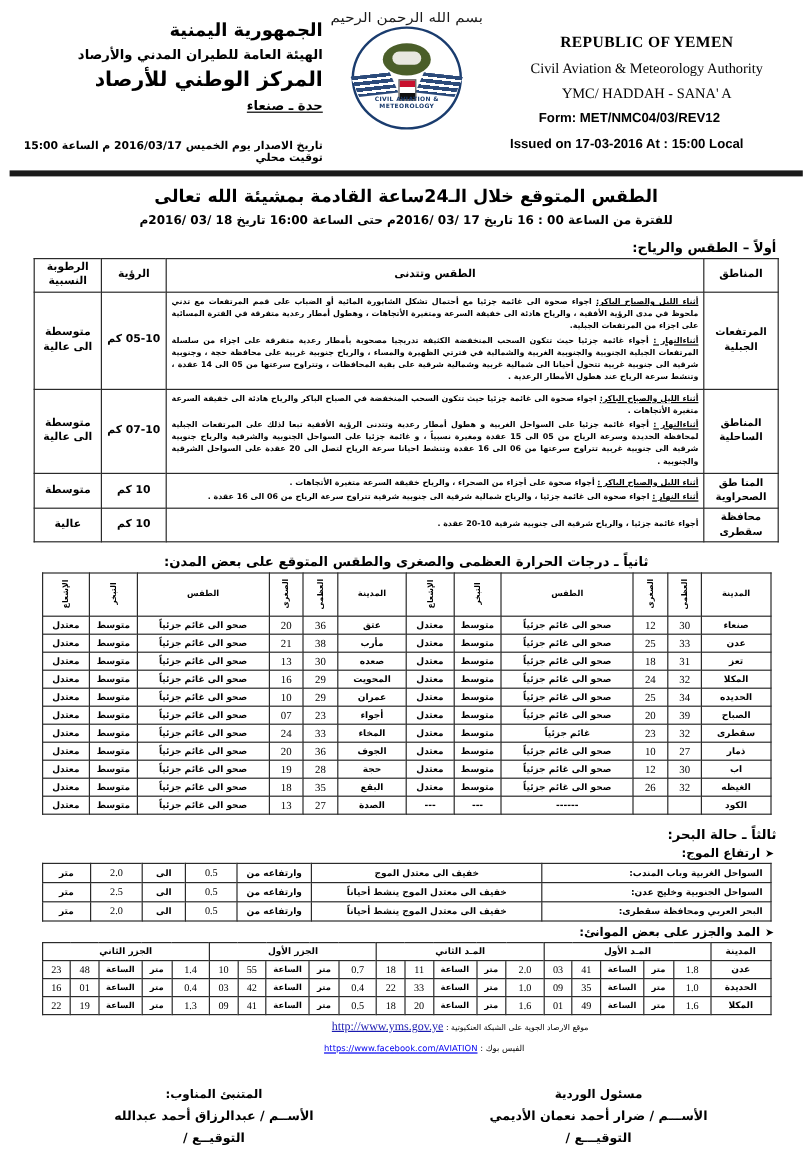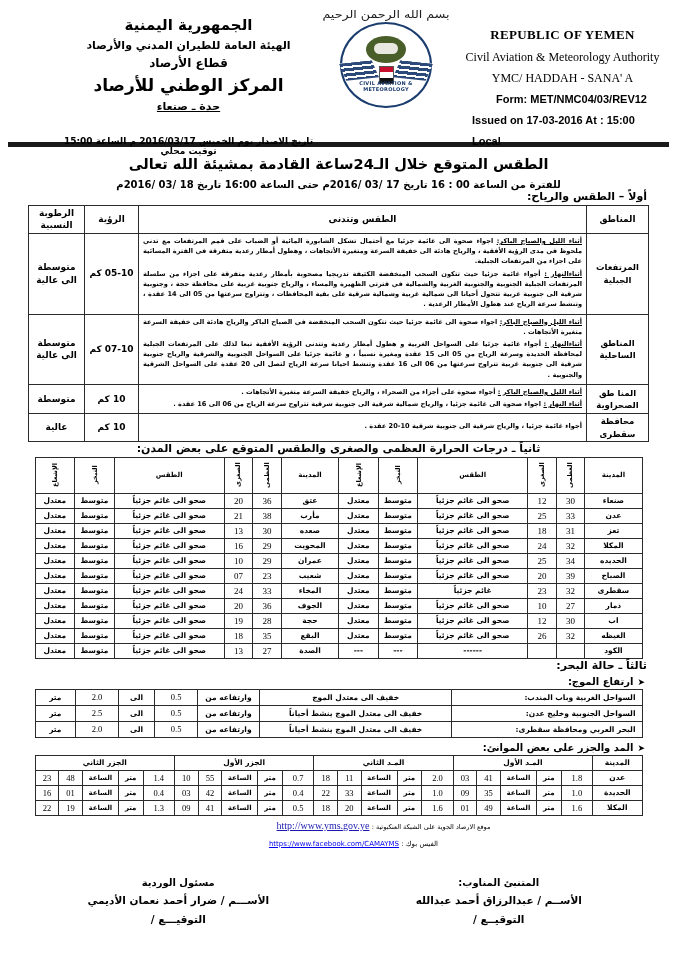--- a/index.html
+++ b/index.html
@@ -17,24 +17,23 @@
   
   .header {
     display: flex;
     flex-direction: row-reverse;
     align-items: flex-start;
     padding: 8px 14px 2px 14px;
     height: 140px;
   }
   .hdr-ar {
     width: 255px;
-    text-align: center;
+    text-align: right;
     direction: rtl;
     padding-top: 6px;
-    margin-left: 47px;
   }
   .hdr-ar .l1 { font-size: 15px; font-weight: bold; line-height: 1.5; }
   .hdr-ar .l2 { font-size: 11px; font-weight: bold; line-height: 1.55; }
   .hdr-ar .l3 { font-size: 12px; font-weight: bold; line-height: 1.55; }
   .hdr-ar .l4 { font-size: 17px; font-weight: bold; line-height: 1.55; }
   .hdr-ar .l5 { font-size: 11px; font-weight: bold; line-height: 1.55; text-decoration: underline; }
   .hdr-ar .issue { font-size: 9px; font-weight: bold; margin-top: 20px; direction: rtl; }
 
   .hdr-logo {
     width: 140px;
@@ -127,21 +126,21 @@
     font-weight: bold;
     direction: rtl;
     margin-top: 7px;
   }
   .sec-heading {
     direction: rtl;
     text-align: right;
     font-size: 11px;
     font-weight: bold;
     padding: 0 30px 0 0;
-    margin-top: 0;
+    margin-top: 10px;
     margin-bottom: 2px;
   }
   .sec-heading.center { text-align: center; padding: 0; }
 
   
   table {
     border-collapse: collapse;
     direction: rtl;
     margin: 0 auto;
     background: #fff;
@@ -246,21 +245,20 @@
   .foot-col .t3 { font-weight: bold; font-size: 10.5px; }
 </style>
 </head>
 <body>
 
 <div class="header">
 
   <div class="hdr-ar">
     <div class="l1">الجمهورية اليمنية</div>
     <div class="l2">الهيئة العامة للطيران المدني والأرصاد</div>
-    <div class="l3">قطاع الأرصاد</div>
     <div class="l4">المركز الوطني للأرصاد</div>
     <div class="l5">حدة ـ صنعاء</div>
     <div class="issue">تاريخ الاصدار يوم الخميس 2016/03/17 م  الساعة  15:00  توقيت محلي</div>
   </div>
 
   <div class="hdr-logo">
     <div class="basmala">بسم الله الرحمن الرحيم</div>
     <div class="logo-wrap">
       <div class="logo-circle"></div>
       <div class="logo-oval"></div>
@@ -450,21 +448,21 @@
         <td>متوسط</td>
         <td>معتدل</td>
       </tr>
       <tr>
         <td class="city">الصباح</td>
         <td class="num">39</td>
         <td class="num">20</td>
         <td class="wx">صحو الى غائم جزئياً</td>
         <td>متوسط</td>
         <td>معتدل</td>
-        <td class="city">شعيب</td>
+        <td class="city">أجواء</td>
         <td class="num">23</td>
         <td class="num">07</td>
         <td class="wx">صحو الى غائم جزئياً</td>
         <td>متوسط</td>
         <td>معتدل</td>
       </tr>
       <tr>
         <td class="city">سقطرى</td>
         <td class="num">32</td>
         <td class="num">23</td>
@@ -692,27 +690,27 @@
       </tr>
     </tbody>
 </table>
 
 <div class="link-row">
   <span class="lbl">موقع الارصاد الجوية على الشبكة العنكبوتية :</span>
   <a href="#">http://www.yms.gov.ye</a>
 </div>
 <div class="link-row2">
   <span class="lbl">الفيس بوك :</span>
-  <a href="#">https://www.facebook.com/CAMAYMS</a>
+  <a href="#">https://www.facebook.com/AVIATION</a>
 </div>
 
 <div class="footer">
+  <div class="foot-col">
+    <div class="t1">المتنبئ المناوب:</div>
+    <div class="t2">الأســم / عبدالرزاق أحمد عبدالله</div>
+    <div class="t3">التوقيــع /</div>
+  </div>
   <div class="foot-col">
     <div class="t1">مسئول الوردية</div>
     <div class="t2">الأســـم / ضرار أحمد نعمان الأديمي</div>
     <div class="t3">التوقيـــع  /</div>
   </div>
-  <div class="foot-col">
-    <div class="t1">المتنبئ المناوب:</div>
-    <div class="t2">الأســم / عبدالرزاق أحمد عبدالله</div>
-    <div class="t3">التوقيــع /</div>
-  </div>
 </div>
 
 </body></html>

